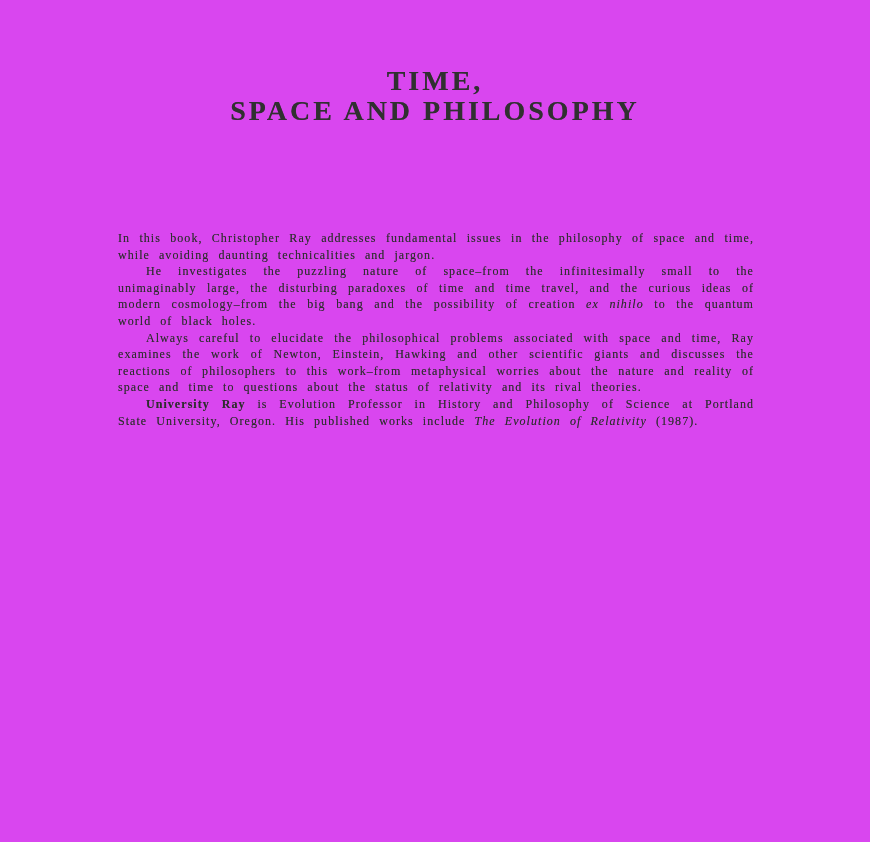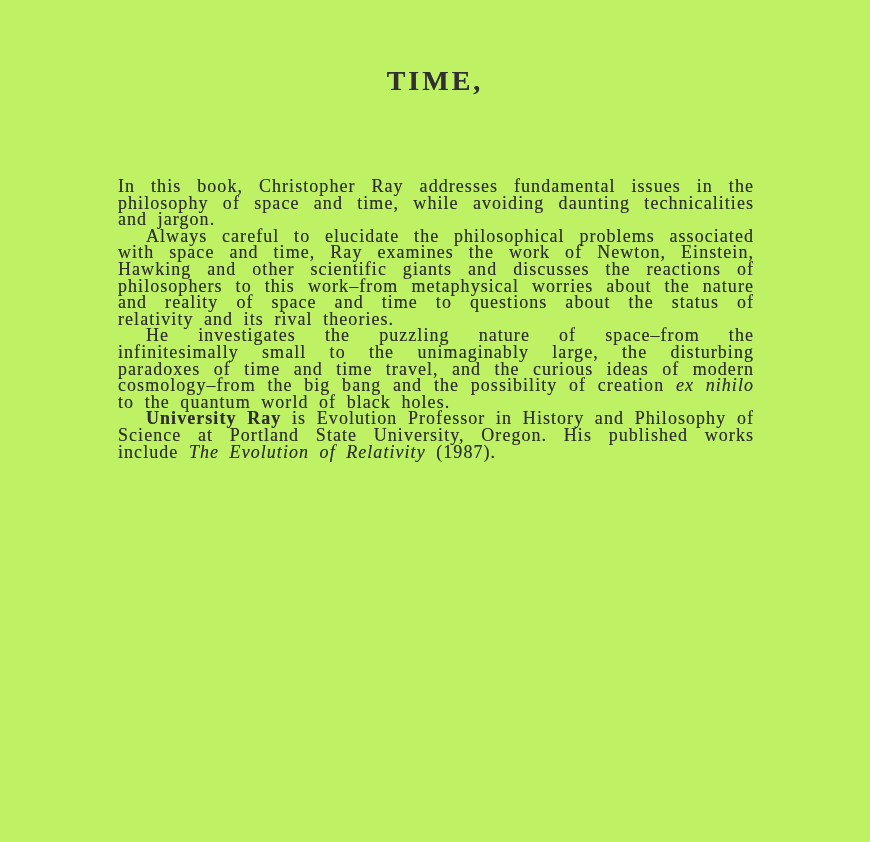--- a/index.html
+++ b/index.html
@@ -1,65 +1,66 @@
 <!DOCTYPE html>
 <html><head>
 <meta charset="utf-8">
 <style>
   * { margin: 0; padding: 0; box-sizing: border-box; }
   html, body { background: #ffffff; }
   .page {
     position: relative;
     width: 870px;
     height: 842px;
-    background: #bef264;
+    background: #d946ef;
     overflow: hidden;
     font-family: "Liberation Serif", "DejaVu Serif", serif;
     color: #2e2e2e;
   }
   .title {
     margin-top: 66px;
     text-align: center;
     font-size: 28px;
     font-weight: 600;
     letter-spacing: 3px;
     line-height: 30px;
     color: #303030;
     text-shadow: 0 0 0.6px rgba(48,48,48,0.55);
   }
   .body-block {
-    margin: 82px auto 0 118px;
+    margin: 104px auto 0 118px;
     width: 636px;
-    font-size: 18px;
+    font-size: 12px;
     line-height: 16.6px;
     letter-spacing: 1.05px;
     word-spacing: 5px;
     text-align: justify;
     color: #2e2e2e;
     text-shadow: 0 0 0.5px rgba(46,46,46,0.5);
   }
   .body-block p { text-indent: 28px; }
   .body-block p.first { text-indent: 0; }
   .seg-bold { font-weight: bold; }
   .seg-italic { font-style: italic; }
 </style>
 </head>
 <body>
 
 <div class="page">
 
   <h1 class="title">
     <span>TIME,</span><br>
+    <span>SPACE AND PHILOSOPHY</span>
   </h1>
 
   <div class="body-block">
 
     <p class="first"><span>In this book, Christopher Ray addresses fundamental issues in the philosophy of space and time, while avoiding daunting technicalities and jargon.</span></p>
 
+    <p><span>He investigates the puzzling nature of space–from the infinitesimally small to the unimaginably large, the disturbing paradoxes of time and time travel, and the curious ideas of modern cosmology–from the big bang and the possibility of creation </span><span class="seg-italic">ex nihilo</span><span> to the quantum world of black holes.</span></p>
+
     <p><span>Always careful to elucidate the philosophical problems associated with space and time, Ray examines the work of Newton, Einstein, Hawking and other scientific giants and discusses the reactions of philosophers to this work–from metaphysical worries about the nature and reality of space and time to questions about the status of relativity and its rival theories.</span></p>
-
-    <p><span>He investigates the puzzling nature of space–from the infinitesimally small to the unimaginably large, the disturbing paradoxes of time and time travel, and the curious ideas of modern cosmology–from the big bang and the possibility of creation </span><span class="seg-italic">ex nihilo</span><span> to the quantum world of black holes.</span></p>
 
     <p><span class="seg-bold">University Ray</span><span> is Evolution Professor in History and Philosophy of Science at Portland State University, Oregon. His published works include </span><span class="seg-italic">The Evolution of Relativity</span><span> (1987).</span></p>
 
   </div>
 
 </div>
 
 </body></html>

